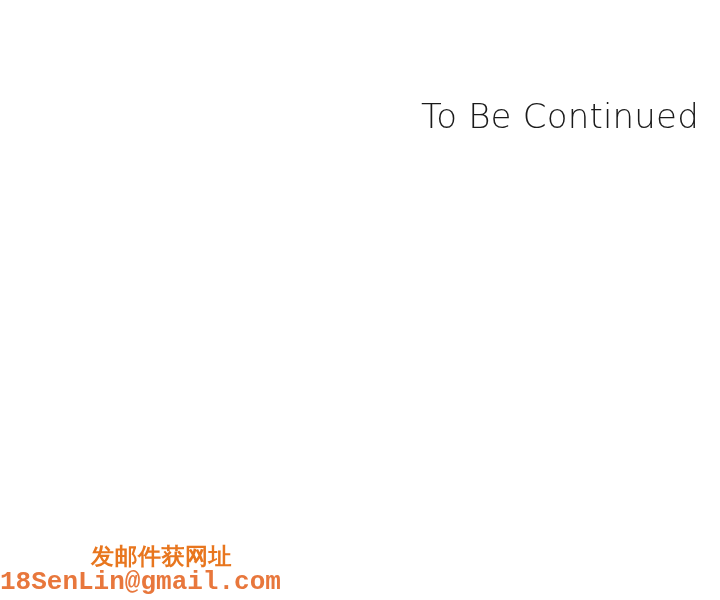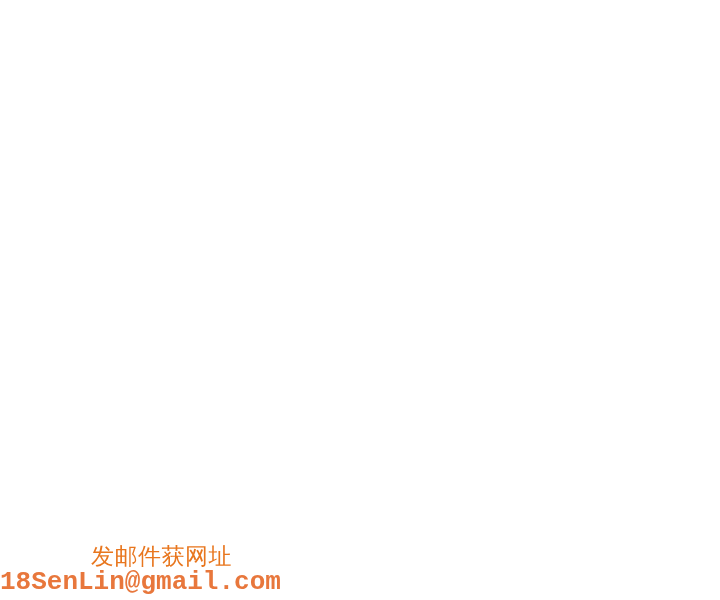--- a/index.html
+++ b/index.html
@@ -46,21 +46,21 @@
     position: absolute;
     left: 0;
     bottom: 4px;
     width: 232px;
     text-align: right;
   }
   #watermark-cn {
     display: block;
     font-family: "DejaVu Sans", "Liberation Sans", sans-serif;
     font-size: 23px;
-    font-weight: 400;
+    font-weight: 700;
     line-height: 25px;
     color: #e8761e;
     letter-spacing: 0.5px;
     white-space: nowrap;
   }
   #watermark-email {
     display: block;
     font-family: Liberation Mono, monospace;
     font-size: 26px;
     font-weight: 700;
@@ -68,19 +68,22 @@
     color: #e8773c;
     letter-spacing: 0px;
     white-space: nowrap;
   }
 </style>
 </head>
 <body>
 
 <div id="slide">
 
+  <div id="title-block">
+    <span id="title-text">To Be Continued</span>
+  </div>
 
   <div id="watermark">
     <span id="watermark-cn">发邮件获网址</span>
     <span id="watermark-email">18SenLin@gmail.com</span>
   </div>
 
 </div>
 
 </body></html>

